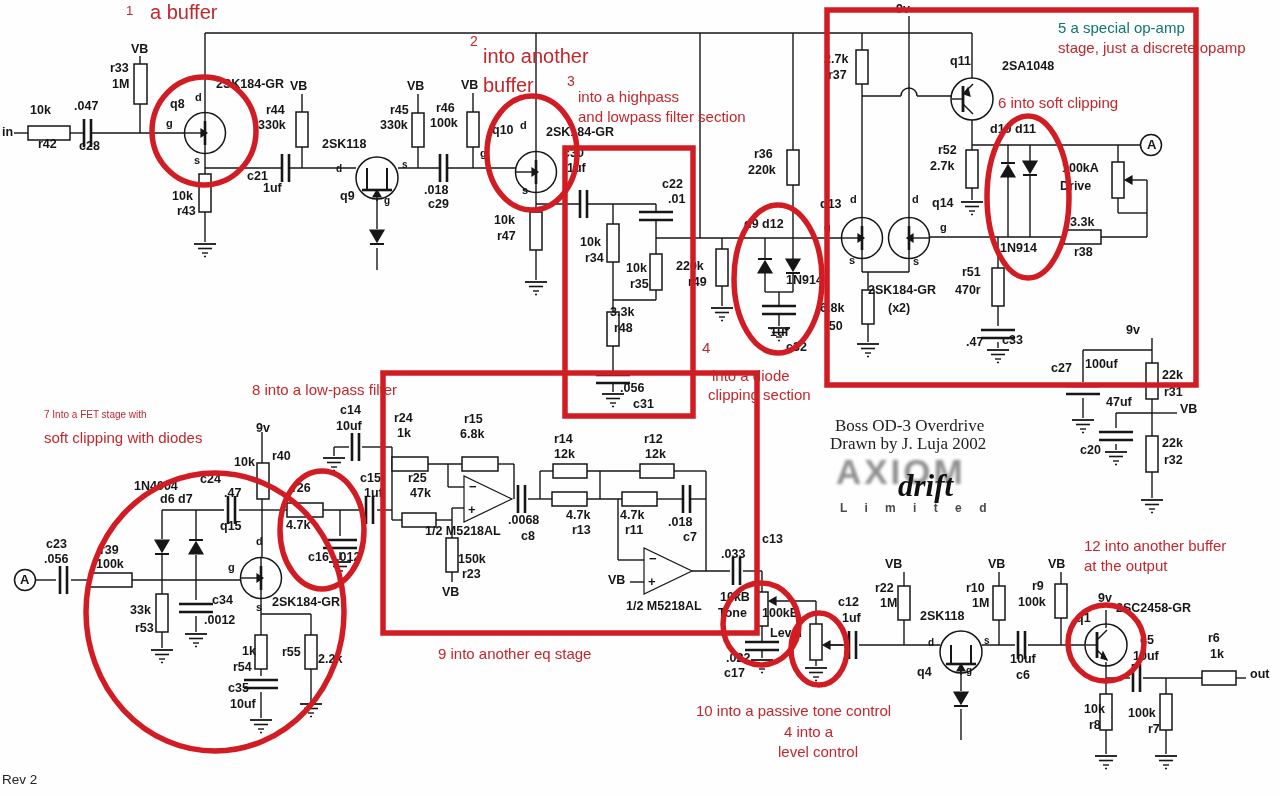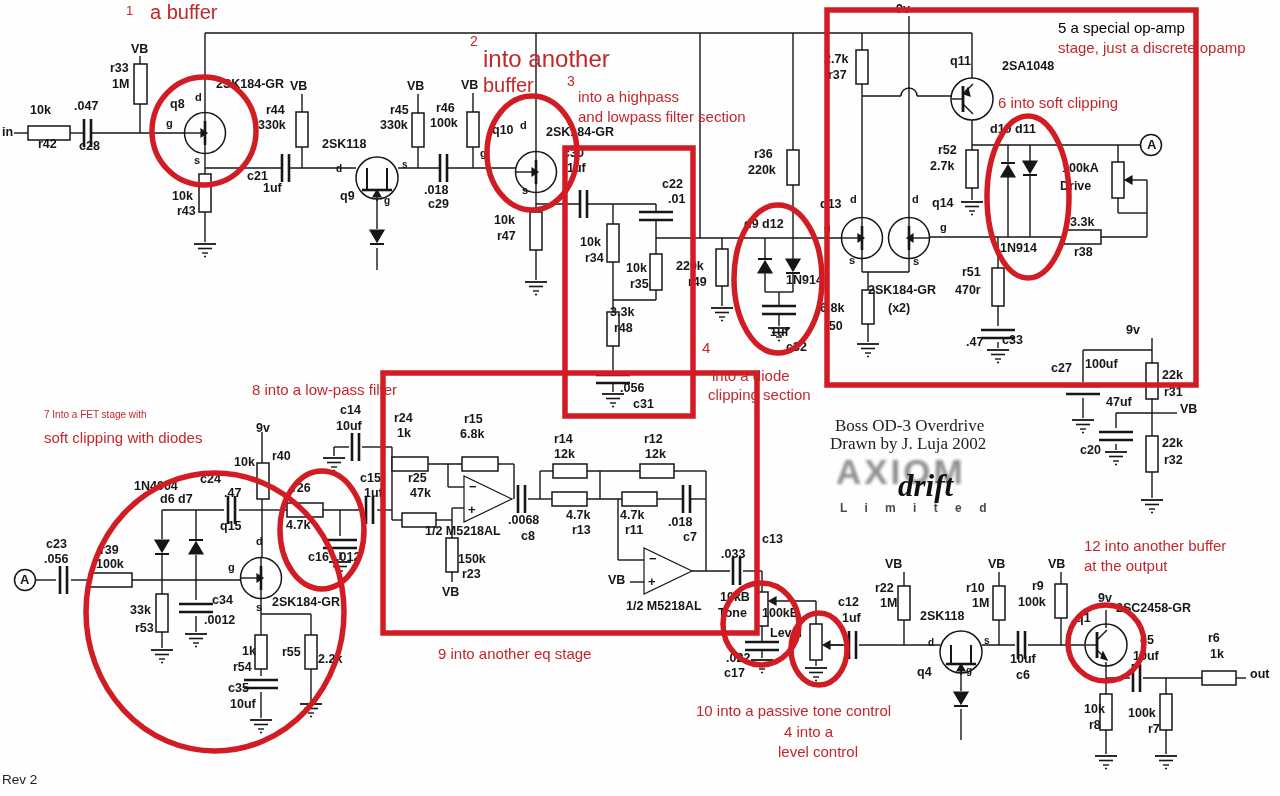--- a/index.html
+++ b/index.html
@@ -670,29 +670,29 @@
       <rect x="383" y="373" width="374" height="260" fill="none" stroke="#d21c23" stroke-width="5.5"></rect>
       <ellipse cx="761" cy="624" rx="38" ry="41" fill="none" stroke="#d21c23" stroke-width="5.5"></ellipse>
       <ellipse cx="819" cy="649" rx="28" ry="36" fill="none" stroke="#d21c23" stroke-width="5.5"></ellipse>
       <ellipse cx="1106" cy="643" rx="38" ry="38" fill="none" stroke="#d21c23" stroke-width="5.5"></ellipse>
     </svg>
 
   <div id="annotations-layer">
       <div class="ann-text" style="left: 126px; top: 4px; font-size: 13px; color: rgb(194, 39, 44);">1</div>
       <div class="ann-text" style="left: 150px; top: 2px; font-size: 20px; color: rgb(194, 39, 44);">a buffer</div>
       <div class="ann-text" style="left: 470px; top: 34px; font-size: 14px; color: rgb(194, 39, 44);">2</div>
-      <div class="ann-text" style="left: 483px; top: 46px; font-size: 24px; color: rgb(194, 39, 44);">into another</div>
+      <div class="ann-text" style="left: 483px; top: 46px; font-size: 20px; color: rgb(194, 39, 44);">into another</div>
       <div class="ann-text" style="left: 483px; top: 75px; font-size: 20px; color: rgb(194, 39, 44);">buffer</div>
       <div class="ann-text" style="left: 567px; top: 74px; font-size: 14px; color: rgb(194, 39, 44);">3</div>
       <div class="ann-text" style="left: 578px; top: 89px; font-size: 15px; color: rgb(194, 39, 44);">into a highpass</div>
       <div class="ann-text" style="left: 578px; top: 109px; font-size: 15px; color: rgb(194, 39, 44);">and lowpass filter section</div>
       <div class="ann-text" style="left: 702px; top: 340px; font-size: 15px; color: rgb(194, 39, 44);">4</div>
       <div class="ann-text" style="left: 712px; top: 368px; font-size: 15px; color: rgb(194, 39, 44);">into a diode</div>
       <div class="ann-text" style="left: 708px; top: 387px; font-size: 15px; color: rgb(194, 39, 44);">clipping section</div>
-      <div class="ann-text" style="left: 1058px; top: 20px; font-size: 15px; color: #000000;">5  a special op-amp</div>
+      <div class="ann-text" style="left: 1058px; top: 20px; font-size: 15px; color: #0f766e;">5  a special op-amp</div>
       <div class="ann-text" style="left: 1058px; top: 40px; font-size: 15px; color: rgb(194, 39, 44);">stage, just a discrete opamp</div>
       <div class="ann-text" style="left: 998px; top: 95px; font-size: 15px; color: rgb(194, 39, 44);">6 into soft clipping</div>
       <div class="ann-text" style="left: 44px; top: 410px; font-size: 10px; color: rgb(194, 39, 44);">7 Into a FET stage with</div>
       <div class="ann-text" style="left: 44px; top: 430px; font-size: 15px; color: rgb(194, 39, 44);">soft clipping with diodes</div>
       <div class="ann-text" style="left: 252px; top: 382px; font-size: 15px; color: rgb(194, 39, 44);">8 into a low-pass filter</div>
       <div class="ann-text" style="left: 438px; top: 646px; font-size: 15px; color: rgb(194, 39, 44);">9 into another eq stage</div>
       <div class="ann-text" style="left: 696px; top: 703px; font-size: 15px; color: rgb(194, 39, 44);">10 into a passive tone control</div>
       <div class="ann-text" style="left: 784px; top: 724px; font-size: 15px; color: rgb(194, 39, 44);">4 into a</div>
       <div class="ann-text" style="left: 778px; top: 744px; font-size: 15px; color: rgb(194, 39, 44);">level control</div>
       <div class="ann-text" style="left: 1084px; top: 538px; font-size: 15px; color: rgb(194, 39, 44);">12 into another buffer</div>

